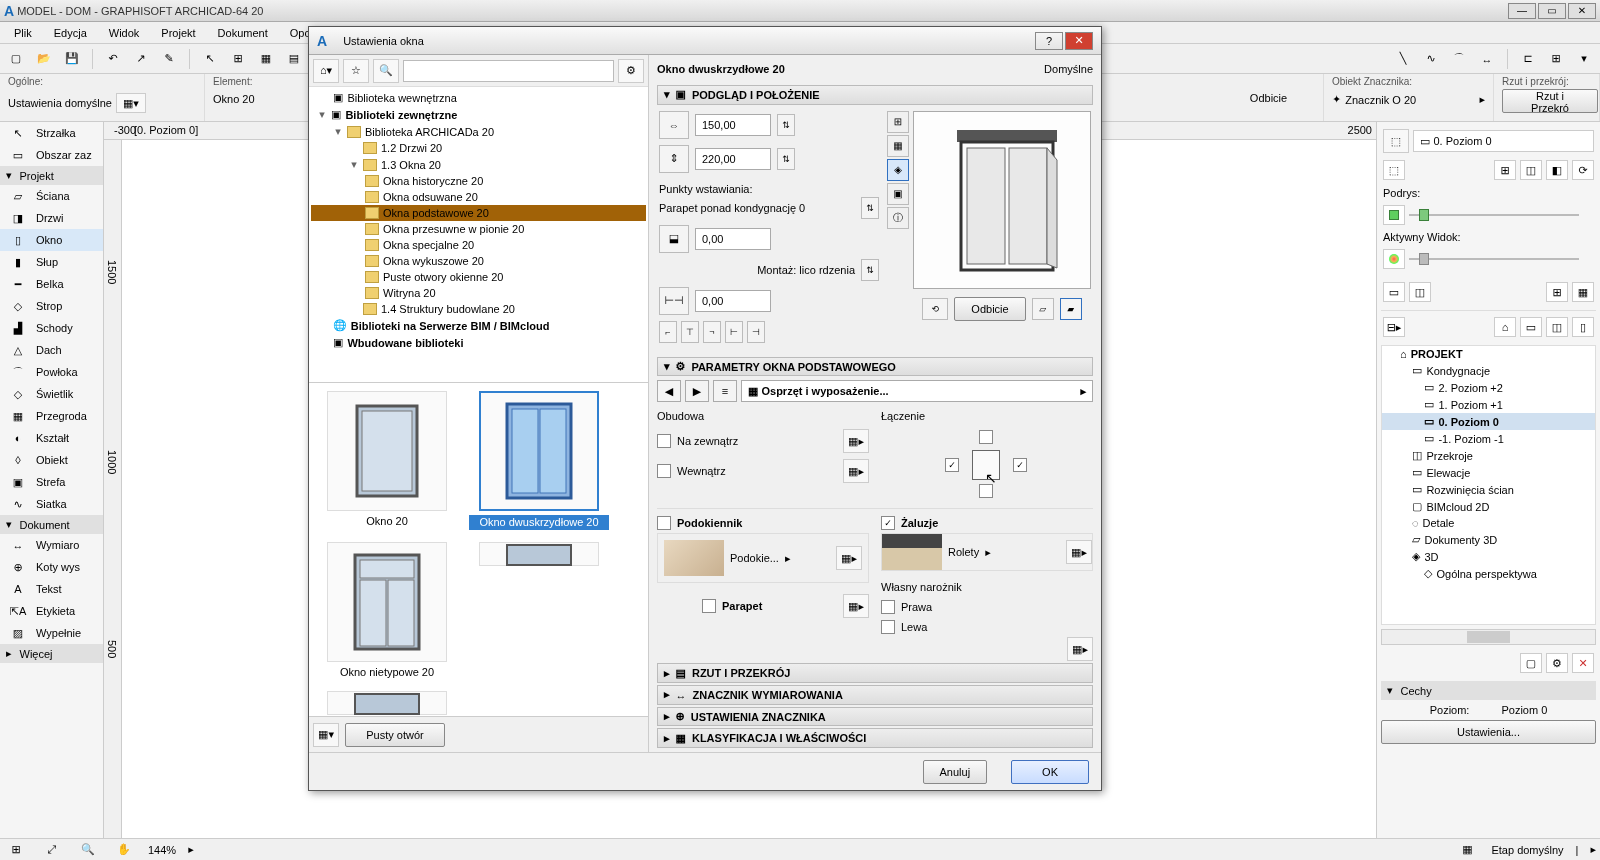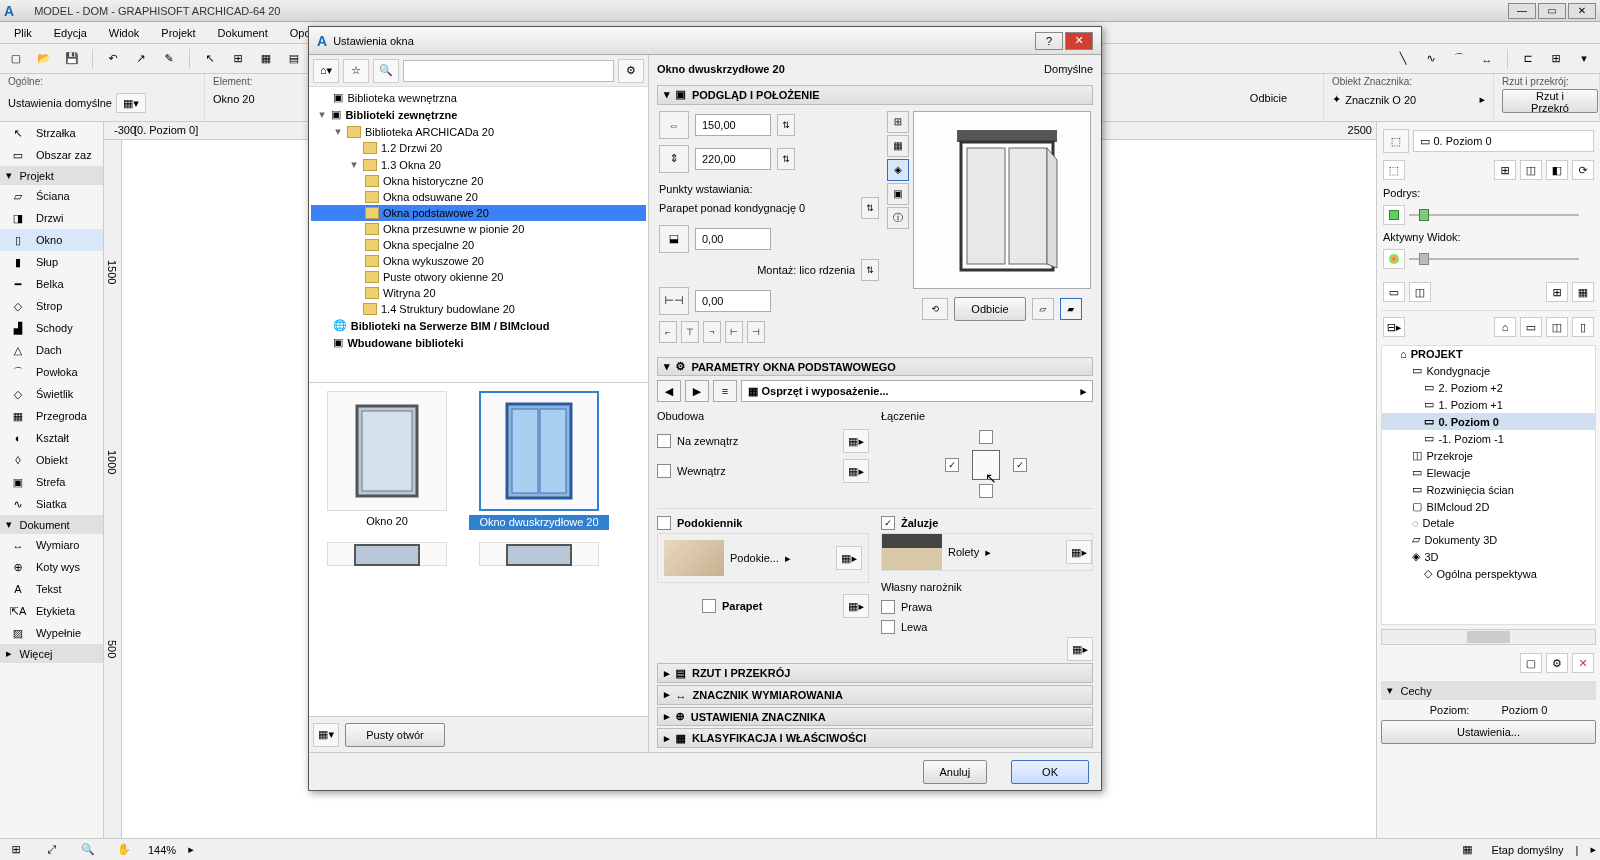--- a/index.html
+++ b/index.html
@@ -1,19 +1,19 @@
 <!DOCTYPE html>
 <html><head>
   <meta charset="utf-8">
   <style>
     * { box-sizing: border-box; font-family: Tahoma, Arial, sans-serif; font-size: 11px; }
     body { margin: 0; padding: 0; background: #e8e8e8; overflow: hidden; width: 1600px; height: 860px; }
     
     .titlebar { background: linear-gradient(#f0f0f0, #d8d8d8); height: 22px; display: flex; align-items: center; padding: 0 4px; border-bottom: 1px solid #aaa; }
-    .titlebar-text { color: #333; margin-left: 20px; }
+    .titlebar-text { color: #333; margin-left: 3px; }
     .win-controls { margin-left: auto; display: flex; gap: 2px; }
     .win-btn { width: 28px; height: 16px; border: 1px solid #888; background: #e0e0e0; display: flex; align-items: center; justify-content: center; font-size: 10px; }
     
     .menubar { background: #f0f0f0; height: 22px; display: flex; align-items: center; padding: 0 4px; gap: 2px; border-bottom: 1px solid #ccc; }
     .menu-item { padding: 2px 10px; }
     
     .toolbar { background: #f0f0f0; height: 30px; display: flex; align-items: center; padding: 0 4px; gap: 4px; border-bottom: 1px solid #ccc; }
     .tbtn { width: 24px; height: 24px; border: 1px solid transparent; display: inline-flex; align-items: center; justify-content: center; }
     .tsep { width: 1px; height: 20px; background: #ccc; margin: 0 4px; }
     
@@ -52,21 +52,21 @@
     .dlg-close-x { background: #d04030; color: #fff; }
     
     .dlg-body { display: flex; flex: 1; overflow: hidden; }
     .dlg-left { width: 340px; border-right: 1px solid #ccc; display: flex; flex-direction: column; }
     .dlg-search { height: 32px; display: flex; align-items: center; padding: 4px; gap: 4px; border-bottom: 1px solid #ddd; }
     .dlg-search input { flex: 1; height: 22px; border: 1px solid #bbb; padding: 0 4px; }
     .dlg-icon-btn { width: 26px; height: 24px; border: 1px solid #ccc; display: inline-flex; align-items: center; justify-content: center; background: #f8f8f8; }
     
     .lib-tree { height: 296px; overflow-y: auto; border-bottom: 1px solid #ccc; background: #fff; padding: 2px; }
     .lib-item { padding: 2px 4px; display: flex; align-items: center; gap: 4px; cursor: pointer; white-space: nowrap; }
-    .lib-item.selected { background: #3b82f6; }
+    .lib-item.selected { background: #a16207; }
     .lib-indent0 { padding-left: 6px; }
     .lib-indent1 { padding-left: 22px; }
     .lib-indent2 { padding-left: 38px; }
     .lib-indent3 { padding-left: 54px; }
     .folder-icon { width: 14px; height: 12px; background: #f0d070; border: 1px solid #c0a040; display: inline-block; }
     .expand-arrow { width: 10px; display: inline-block; text-align: center; color: #666; }
     
     .thumb-grid { flex: 1; overflow-y: auto; padding: 8px; display: flex; flex-wrap: wrap; gap: 12px; align-content: flex-start; background: #fff; }
     .thumb { width: 140px; text-align: center; cursor: pointer; }
     .thumb-img { width: 120px; height: 120px; border: 1px solid #ddd; margin: 0 auto; display: flex; align-items: center; justify-content: center; background: #fafafa; }
@@ -454,21 +454,21 @@
   <span style="flex:1"></span>
   <span class="tbtn">▦</span>
   <span>Etap domyślny</span>
   <span>|</span>
   <span>▸</span>
 </div>
 
 <div class="dialog">
   <div class="dlg-title">
     <span style="color:#1a6bb8;font-weight:bold;font-size:14px;">A</span>
-    <span style="margin-left:6px;">Ustawienia okna</span>
+    <span style="margin-left:16px;">Ustawienia okna</span>
     <div class="dlg-close">
       <div class="dlg-close-btn">?</div>
       <div class="dlg-close-btn dlg-close-x">✕</div>
     </div>
   </div>
   <div class="dlg-body">
 
     <div class="dlg-left">
       <div class="dlg-search">
         <span class="dlg-icon-btn">⌂▾</span>
@@ -560,20 +560,31 @@
         </div>
         <div class="thumb selected">
           <div class="thumb-img">
               <svg class="win-svg" viewBox="0 0 70 100">
                 <rect x="3" y="3" width="64" height="94" fill="#8eb4e0" stroke="#2c5a99" stroke-width="3"></rect>
                 <rect x="8" y="8" width="26" height="84" fill="#a8cff0" stroke="#4074b8"></rect>
                 <rect x="36" y="8" width="26" height="84" fill="#a8cff0" stroke="#4074b8"></rect>
               </svg>
             </div>
           <div class="thumb-label"><span>Okno dwuskrzydłowe 20</span></div>
+        </div>
+        <div class="thumb">
+          <div class="thumb-img">
+              <svg class="win-svg" viewBox="0 0 70 100">
+                <rect x="3" y="3" width="64" height="94" fill="#b8c8d8" stroke="#555" stroke-width="3"></rect>
+                <rect x="8" y="8" width="54" height="18" fill="#d4e0ec" stroke="#777"></rect>
+                <rect x="8" y="28" width="26" height="66" fill="#d4e0ec" stroke="#777"></rect>
+                <rect x="36" y="28" width="26" height="66" fill="#d4e0ec" stroke="#777"></rect>
+              </svg>
+            </div>
+          <div class="thumb-label">Okno nietypowe 20</div>
         </div>
         <div class="thumb">
           <div class="thumb-img" style="height:24px;">
               <svg viewBox="0 0 70 24" style="width:70px;height:24px;">
                 <rect x="3" y="3" width="64" height="20" fill="#b8c8d8" stroke="#555" stroke-width="2"></rect>
               </svg>
             </div>
         </div>
         <div class="thumb">
           <div class="thumb-img" style="height:24px;">

